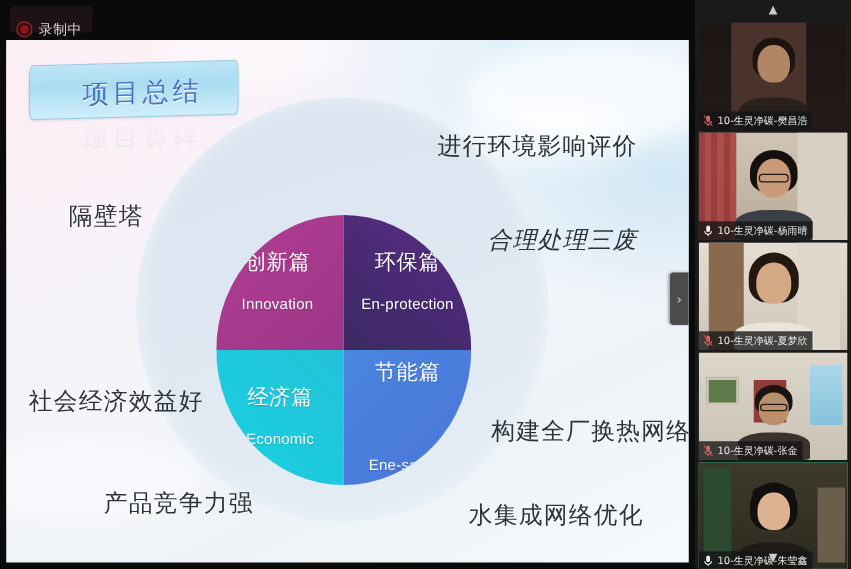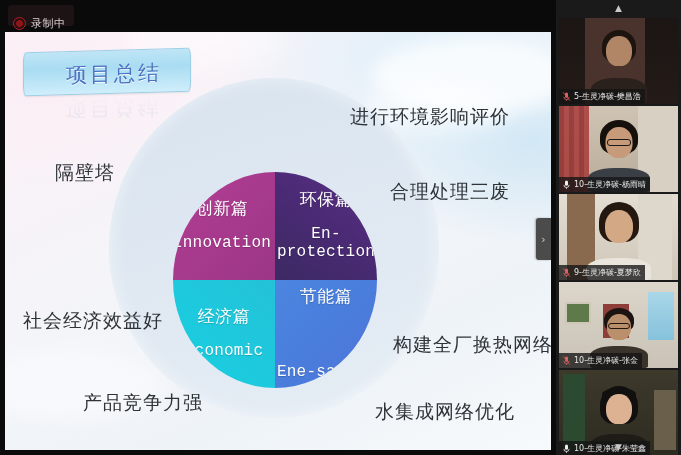--- a/index.html
+++ b/index.html
@@ -93,22 +93,22 @@
     color: #fff;
     text-align: center;
     line-height: 1.12;
   }
   .quad .cn {
     font-size: 17px; font-weight: 400;
     letter-spacing: .5px;
     text-shadow: 0 1px 1px rgba(0,0,0,.18);
   }
   .quad .en {
-    font-size: 16px; margin-top: 17px;
-    font-family: Liberation Mono, monospace;
+    font-size: 12px; margin-top: 17px;
+    font-family: Liberation Sans, sans-serif;
     letter-spacing: .2px;
     text-shadow: 0 1px 1px rgba(0,0,0,.18);
   }
   .q-tl { left: 0; top: 0;    background: linear-gradient(135deg, #b23f93 0%, #a83a8e 45%, #9c3686 100%); }
   .q-tr { right: 0; top: 0;   background: linear-gradient(215deg, #5b2f86 0%, #4a2a74 50%, #3c2a63 100%); }
   .q-bl { left: 0; bottom: 0; background: linear-gradient(45deg, #15cfe0 0%, #1ec9dd 50%, #23c2d8 100%); }
   .q-br { right: 0; bottom: 0;background: linear-gradient(315deg, #4f74d8 0%, #4a7ddc 50%, #4b86e0 100%); gap: 41px; }
   .q-tl .cn, .q-tl .en { padding-right: 4px; }
 
   
@@ -150,21 +150,21 @@
   .cap {
     position: absolute;
     font-size: 19px;
     color: #2e3338;
     white-space: nowrap;
     letter-spacing: 1px;
     font-family: "DejaVu Sans", "Liberation Sans", sans-serif;
   }
   .cap-tl  { left: 50px;  top: 128px; }
   .cap-tr1 { left: 345px; top: 72px;  }
-  .cap-tr2 { left: 385px; top: 147px; }
+  .cap-tr2 { left: 385px; top: 147px; font-style: italic; }
   .cap-bl1 { left: 18px;  top: 276px; }
   .cap-bl2 { left: 78px;  top: 358px; }
   .cap-br1 { left: 388px; top: 300px; }
   .cap-br2 { left: 370px; top: 367px; }
 
   
   .collapse {
     position: absolute; right: 0; top: 186px;
     width: 15px; height: 42px;
     background: #4b4b4b;
@@ -348,21 +348,21 @@
       </div>
       <div class="namebar">
         <span class="mic">
           <svg viewBox="0 0 12 14" width="9" height="11">
             <rect x="4" y="1.5" width="4" height="7" rx="2" fill="#d06a6a"></rect>
             <path d="M2.5 7.5a3.5 3.5 0 0 0 7 0" stroke="#d06a6a" stroke-width="1.1" fill="none"></path>
             <line x1="6" y1="11" x2="6" y2="12.8" stroke="#d06a6a" stroke-width="1.1"></line>
             <line x1="1.5" y1="1.5" x2="10.5" y2="12.5" stroke="#e04747" stroke-width="1.2"></line>
           </svg>
         </span>
-        <span class="nm">5-生灵净碳-樊昌浩</span>
+        <span class="nm">10-生灵净碳-樊昌浩</span>
       </div>
     </div>
 
     <div class="tile" style="top:106px;">
       <div class="vid">
         <div class="scene s2">
           <div class="curtain"></div>
             <div class="wall2"></div>
           <div class="hair"></div>
             <div class="head"></div>
@@ -394,21 +394,21 @@
       </div>
       <div class="namebar">
         <span class="mic">
           <svg viewBox="0 0 12 14" width="9" height="11">
             <rect x="4" y="1.5" width="4" height="7" rx="2" fill="#d06a6a"></rect>
             <path d="M2.5 7.5a3.5 3.5 0 0 0 7 0" stroke="#d06a6a" stroke-width="1.1" fill="none"></path>
             <line x1="6" y1="11" x2="6" y2="12.8" stroke="#d06a6a" stroke-width="1.1"></line>
             <line x1="1.5" y1="1.5" x2="10.5" y2="12.5" stroke="#e04747" stroke-width="1.2"></line>
           </svg>
         </span>
-        <span class="nm">9-生灵净碳-夏梦欣</span>
+        <span class="nm">10-生灵净碳-夏梦欣</span>
       </div>
     </div>
 
     <div class="tile" style="top:282px;">
       <div class="vid">
         <div class="scene s4">
           <div class="pic"></div>
             <div class="wind"></div>
             <div class="redw"></div>
           <div class="hair"></div>

